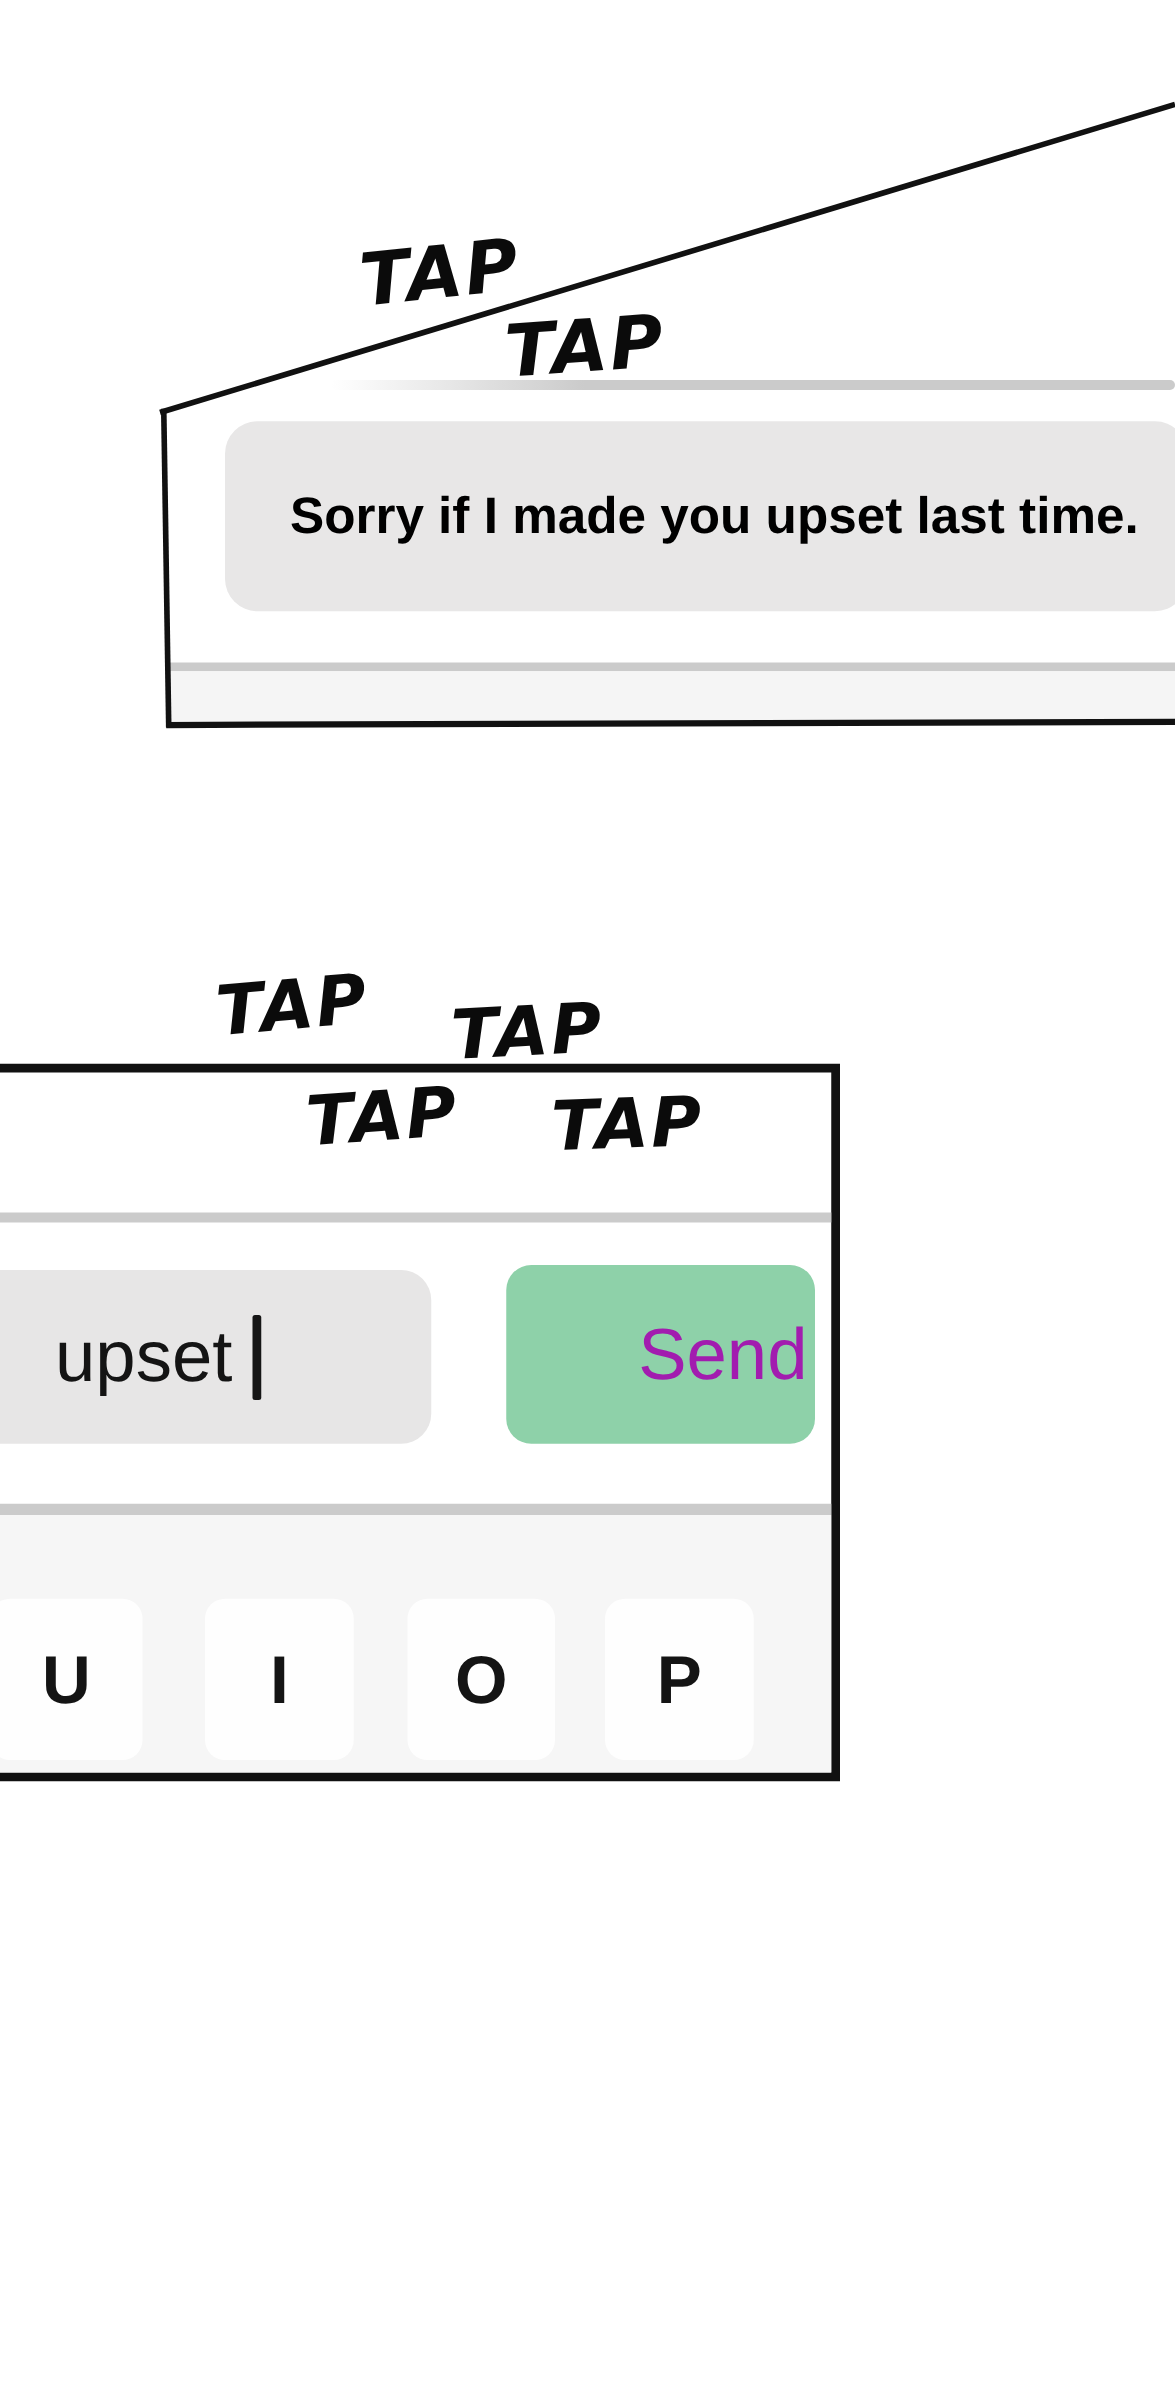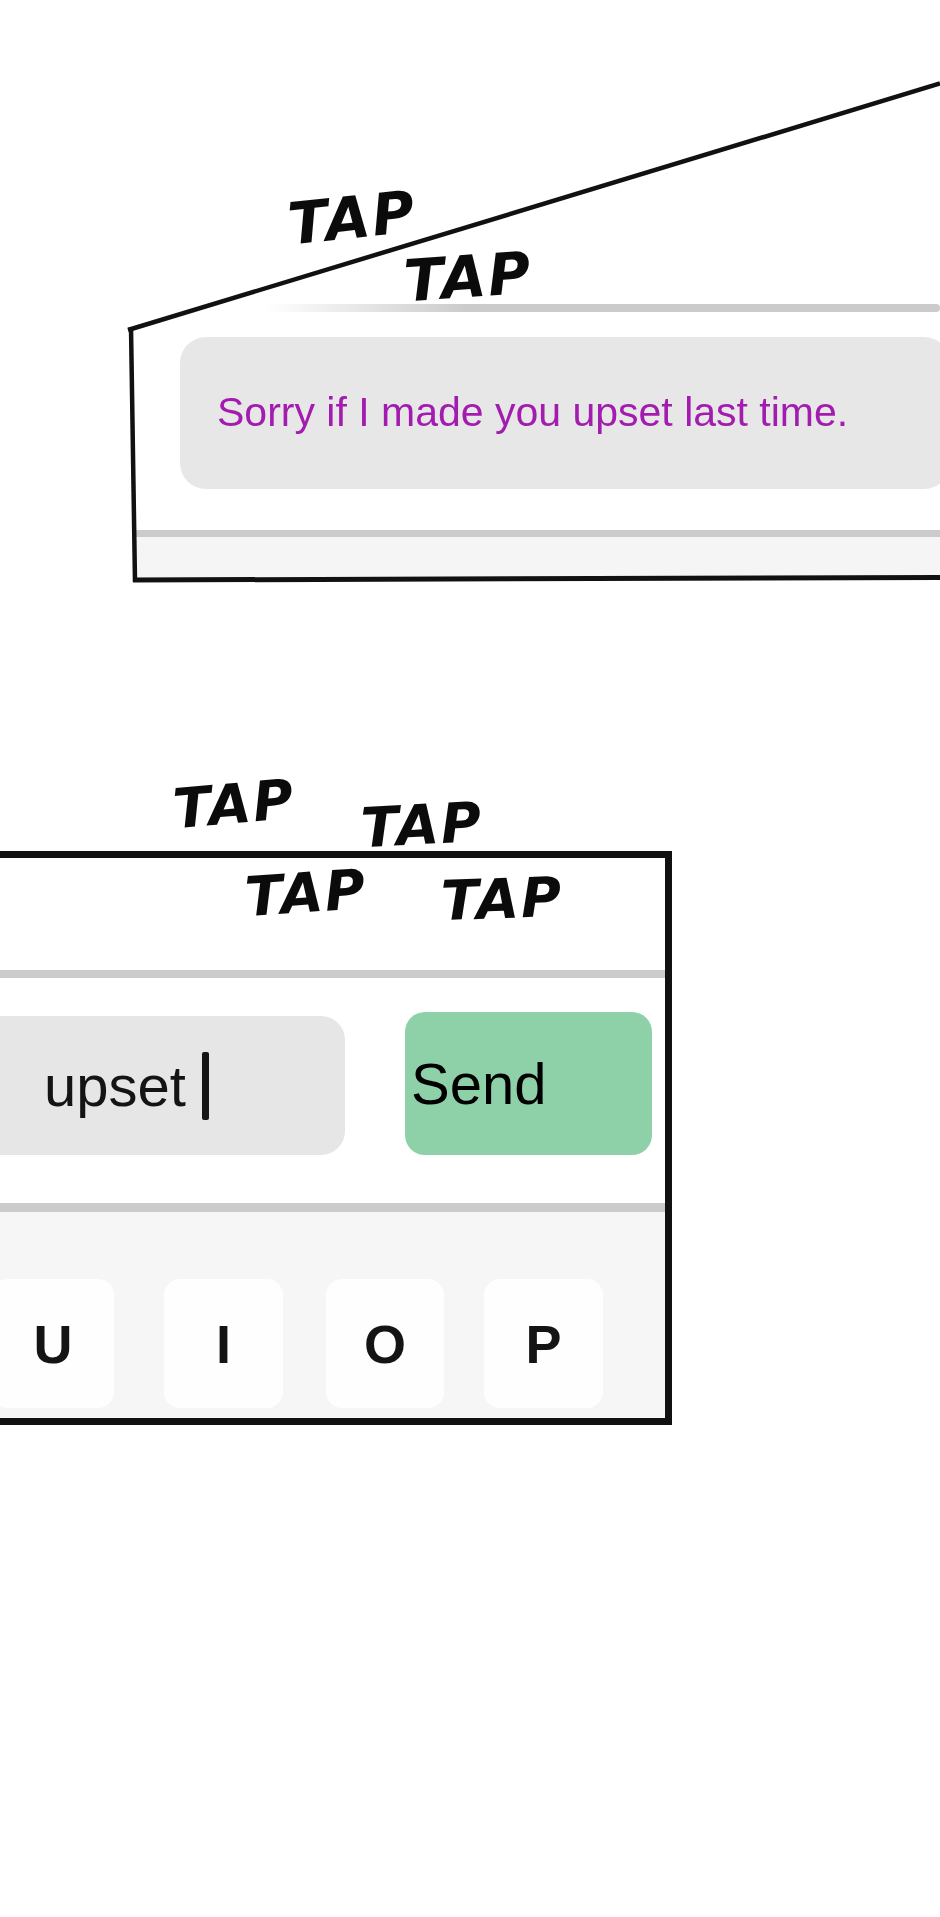--- a/index.html
+++ b/index.html
@@ -35,22 +35,22 @@
     position:absolute;left:140px;top:224px;width:675px;height:8px;
     background:linear-gradient(to right, rgba(203,203,203,0), rgba(203,203,203,1) 30%);
     border-radius:4px;
   }
   .p1-bubble{
     position:absolute;left:55px;top:257px;width:770px;height:152px;
     background:#e8e7e7;border-radius:26px;
     display:flex;align-items:center;
   }
   .p1-bubble-text{
-    padding-left:37px;
-    font-size:41px;color:#a21caf;line-height:1.1;
+    padding-left:52px;
+    font-size:41px;color:#000000;line-height:1.1;font-weight:bold;
   }
   .p1-divider{
     position:absolute;left:8px;top:450px;width:807px;height:7px;background:#cbcbcb;
   }
   .p1-inputstrip{
     position:absolute;left:8px;top:457px;width:807px;height:43px;background:#f5f5f5;
   }
   #panel1-border{position:absolute;inset:0;pointer-events:none;z-index:12;}
   
   #panel2{
@@ -72,23 +72,23 @@
   }
   .p2-cursor{
     display:inline-block;
     width:7px;height:68px;margin-left:16px;
     background:#161616;border-radius:2px;
     overflow:hidden;color:transparent;
   }
   .p2-send{
     position:absolute;left:418px;top:154px;width:247px;height:143px;
     background:#8ed1a9;border-radius:20px;border:none;
-    display:flex;align-items:center;justify-content:flex-start;
+    display:flex;align-items:center;justify-content:flex-end;
     font-family:"Liberation Sans","DejaVu Sans",sans-serif;
-    font-size:58px;color:#000000;
+    font-size:58px;color:#a21caf;
   }
   .p2-keyboard{
     position:absolute;left:0;top:354px;width:678px;height:206px;background:#f6f6f6;
   }
   .kb-key{
     position:absolute;top:67px;height:129px;
     background:#fefefe;border-radius:16px;
     display:flex;align-items:center;justify-content:center;
     font-size:54px;font-weight:600;color:#141414;
   }

